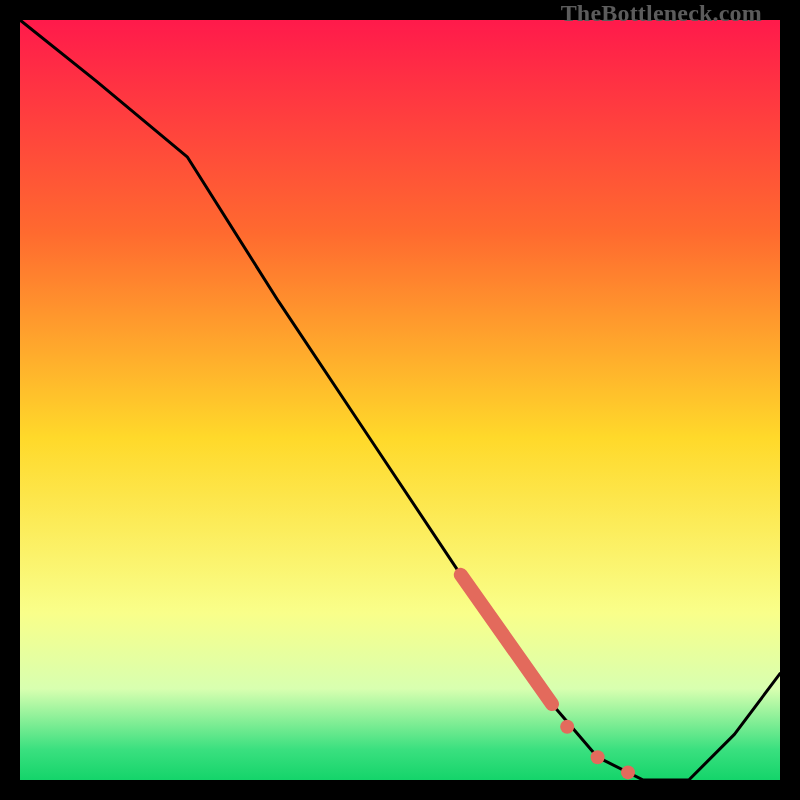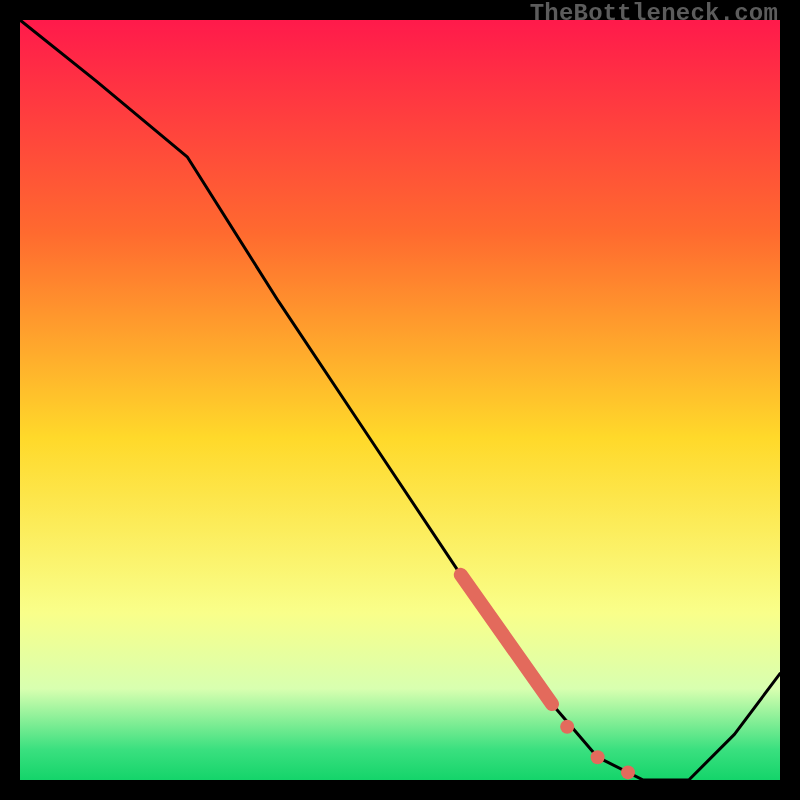--- a/index.html
+++ b/index.html
@@ -20,23 +20,23 @@
     position: absolute;
     left: 20px;
     top: 20px;
     width: 760px;
     height: 760px;
     overflow: hidden;
   }
   .watermark {
     position: absolute;
     top: 0px;
-    right: 22px;
+    right: 38px;
     color: #5c5c5c;
-    font-family: Liberation Mono, monospace;
+    font-family: Liberation Serif, serif;
     font-size: 24px;
     font-weight: 600;
     letter-spacing: 0.2px;
     pointer-events: none;
   }
   svg { display: block; }
 </style>
 </head>
 <body>
 

